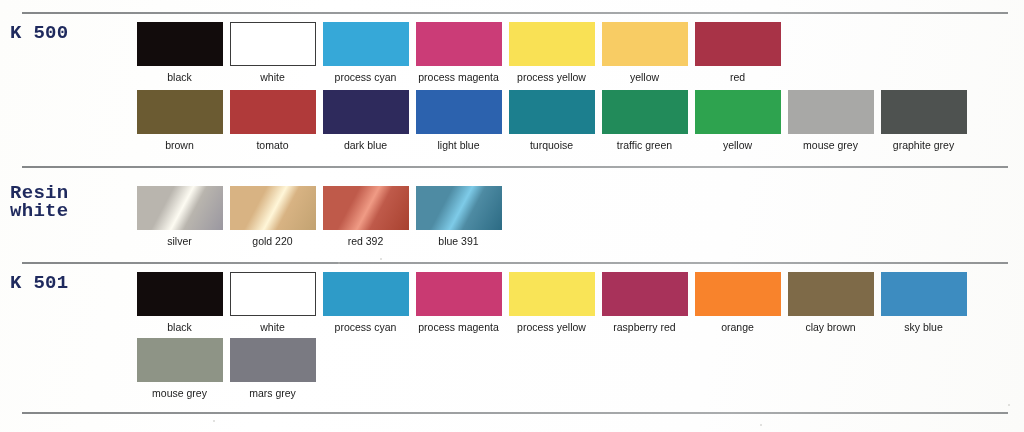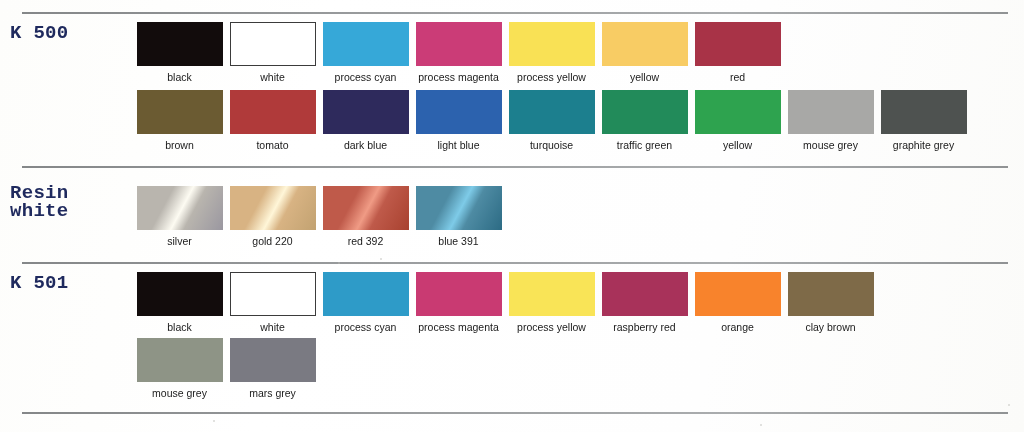--- a/index.html
+++ b/index.html
@@ -225,20 +225,24 @@
             <div class="caption">raspberry red</div>
           </div>
           <div class="cell">
             <div class="swatch" style="background: rgb(248, 131, 44);"></div>
             <div class="caption">orange</div>
           </div>
           <div class="cell">
             <div class="swatch" style="background: rgb(126, 106, 72);"></div>
             <div class="caption">clay brown</div>
           </div>
+          <div class="cell">
+            <div class="swatch" style="background: rgb(61, 140, 192);"></div>
+            <div class="caption">sky blue</div>
+          </div>
         </div>
         <div class="row" style="top: 338px;">
           <div class="cell">
             <div class="swatch" style="background: rgb(142, 148, 134);"></div>
             <div class="caption">mouse grey</div>
           </div>
           <div class="cell">
             <div class="swatch" style="background: rgb(122, 122, 130);"></div>
             <div class="caption">mars grey</div>
           </div>

